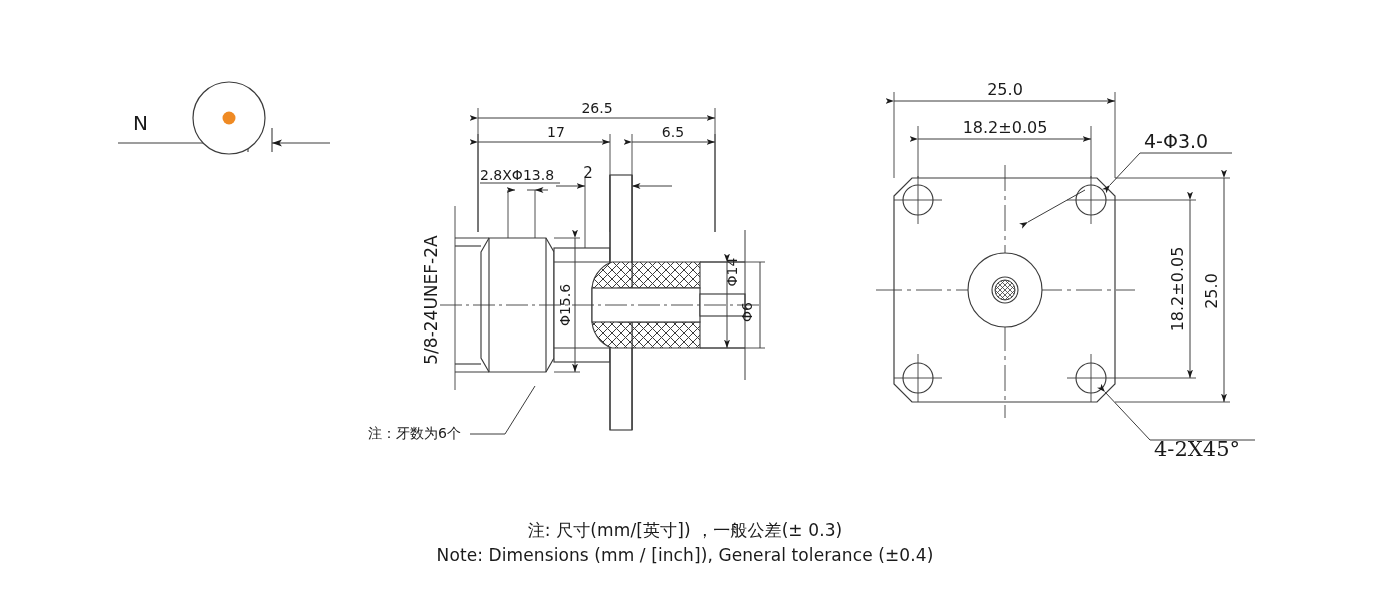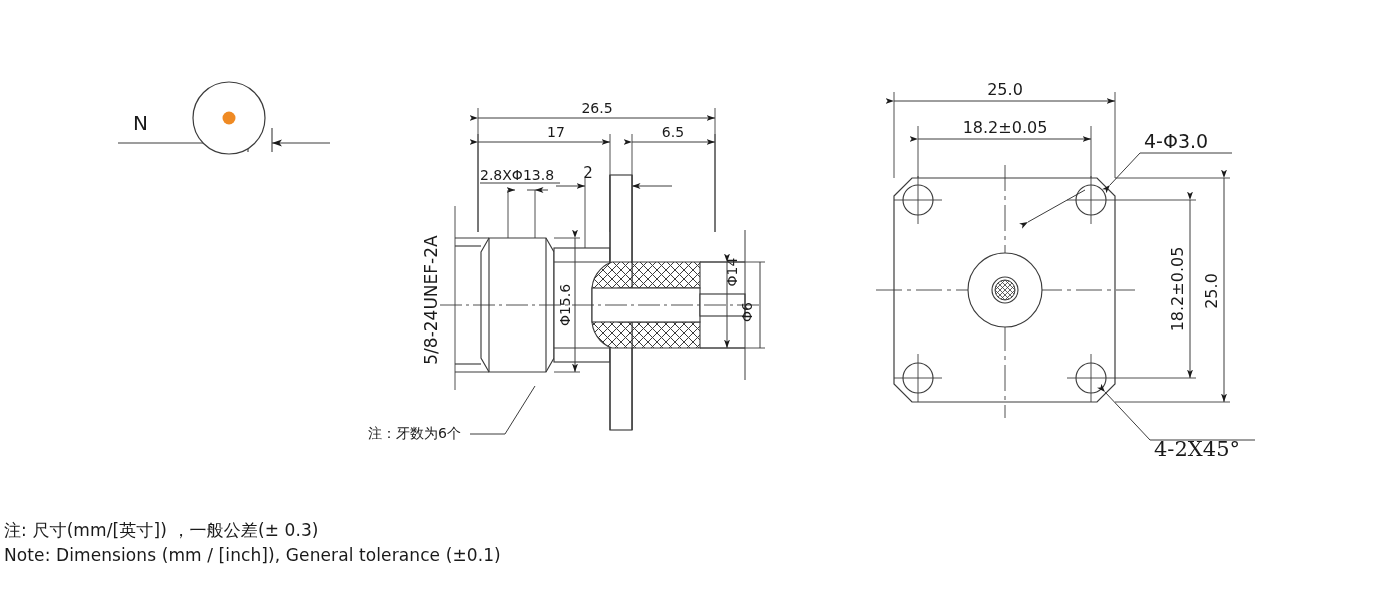--- a/index.html
+++ b/index.html
@@ -19,23 +19,24 @@
   }
   #drawing-svg {
     position: absolute;
     left: 0;
     top: 0;
     width: 1400px;
     height: 600px;
   }
   .note-block {
     position: absolute;
-    left: 4px;
+    left: 12px;
     top: 518px;
     width: 1346px;
+    text-align: center;
     line-height: 1.45;
   }
   .note-line {
     font-size: 17px;
     color: #1a1a1a;
     letter-spacing: 0.1px;
   }
 </style>
 </head>
 <body>
@@ -270,16 +271,16 @@
       <g>
         <line x1="1105" y1="392" x2="1150" y2="440" stroke="#3c3c3c" stroke-width="1" marker-start="url(#arrS)"></line>
         <line x1="1150" y1="440" x2="1255" y2="440" stroke="#3c3c3c" stroke-width="1"></line>
         <text x="1154" y="456" font-family="DejaVu Serif, serif" font-size="21" fill="#1a1a1a">4-2X45°</text>
       </g>
     </g>
   </svg>
 
   <div class="note-block">
     <div class="note-line">注: 尺寸(mm/[英寸]) ，一般公差(± 0.3)</div>
-    <div class="note-line">Note: Dimensions (mm / [inch]), General tolerance (±0.1)</div>
+    <div class="note-line">Note: Dimensions (mm / [inch]), General tolerance (±0.4)</div>
   </div>
 
 </div>
 
 </body></html>

